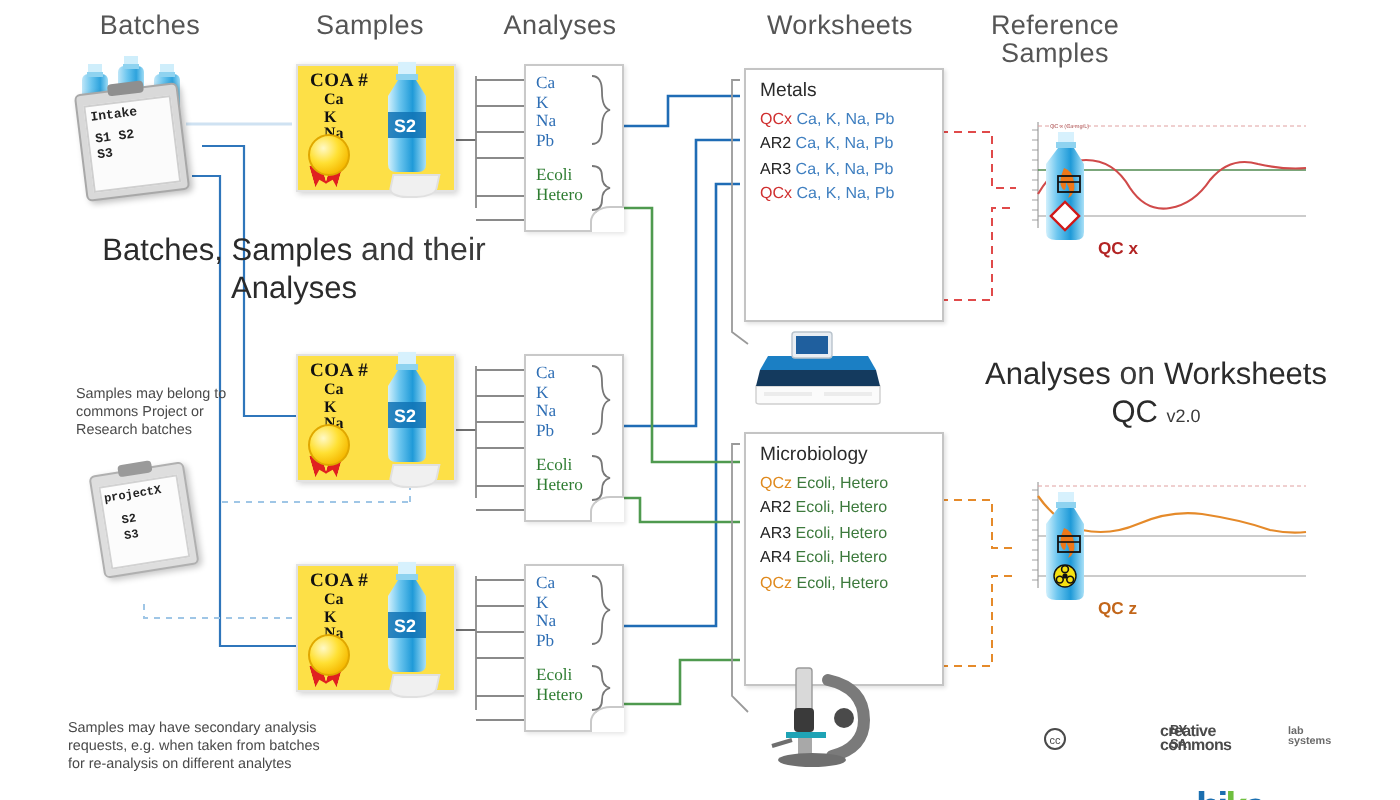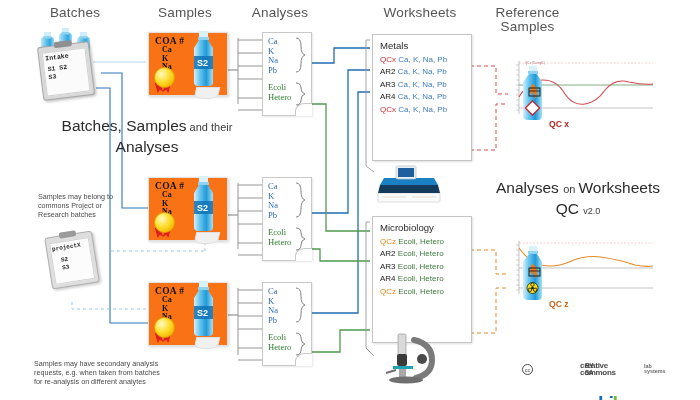--- a/index.html
+++ b/index.html
@@ -8,28 +8,28 @@
   #stage{position:relative;width:700px;height:300px;text-decoration:underline;}
   .abs{position:absolute;}
 
   
   .colhead{font-size:13.5px;color:#555;text-align:center;line-height:14px;
            letter-spacing:.2px;white-space:pre-line;}
 
   
   .bigtitle{font-size:15.5px;color:#2b2b2b;text-align:center;line-height:19px;}
   .bigtitle .lt{font-size:15.5px;margin-top:16px;}
-  .bigtitle .sm{font-size:11px;color:#3a3a3a;text-align:right;}
+  .bigtitle .sm{font-size:16px;color:#3a3a3a;text-align:right;}
   .bigtitle .vs{font-size:9px;color:#3a3a3a;}
 
   
   .note{font-size:7.2px;color:#4a4a4a;line-height:9.2px;}
 
   
-  .coa{width:78px;height:62px;background:#f97316;border:1px solid #e2e2e2;
+  .coa{width:78px;height:62px;background:#fde047;border:1px solid #e2e2e2;
        box-shadow:1px 1px 3px rgba(0,0,0,.18);}
   .coa .hd{font-family:"Liberation Serif",serif;font-weight:bold;font-size:9.5px;
            color:#111;margin:3px 0 0 6px;letter-spacing:.3px;}
   .coa .an{font-family:"Liberation Serif",serif;font-weight:bold;font-size:8px;
            color:#111;margin-left:13px;line-height:8.6px;}
   .coa .curl{position:absolute;right:8px;bottom:-4px;width:22px;height:10px;
              background:#f0f0f0;border:1px solid #e0e0e0;border-radius:0 0 40% 40%;
              transform:skewX(-12deg);}
 
   
@@ -331,24 +331,20 @@
     </div>
     <div class="wrow">
       <span class="wid">AR2</span>
       <span class="wan">Ca, K, Na, Pb</span>
     </div>
     <div class="wrow">
       <span class="wid">AR3</span>
       <span class="wan">Ca, K, Na, Pb</span>
     </div>
     <div class="wrow">
-      <span class="wid">AR4</span>
-      <span class="wan">Ca, K, Na, Pb</span>
-    </div>
-    <div class="wrow">
       <span class="wid qcx">QCx</span>
       <span class="wan">Ca, K, Na, Pb</span>
     </div>
   </div>
 
   <div class="abs" style="left:376px;top:163px;width:66px;height:40px;">
     <svg width="66" height="40" viewBox="0 0 66 40">
       <path d="M2 30 L64 30 L64 38 Q64 39 62 39 L4 39 Q2 39 2 38 Z" fill="#fbfbfb" stroke="#cfcfcf" stroke-width=".7"></path>
       <path d="M4 22 L62 22 L64 30 L2 30 Z" fill="#143a5e"></path>
       <path d="M8 15 L58 15 L62 22 L4 22 Z" fill="#1b7fc4"></path>

